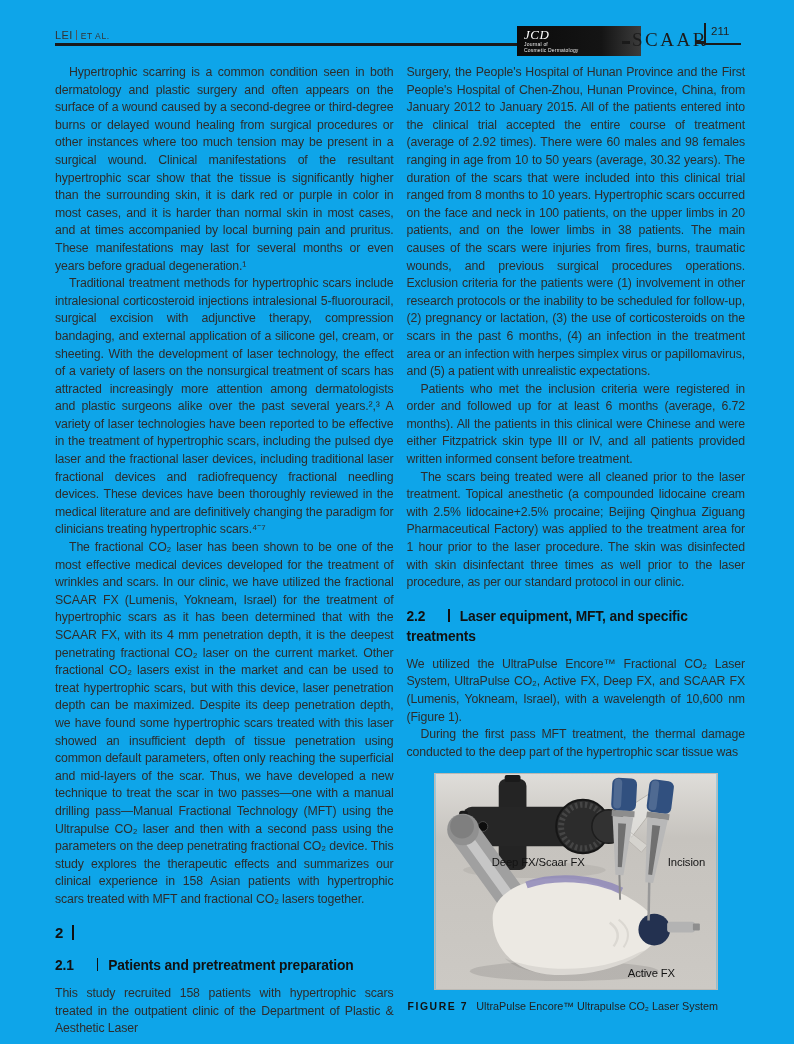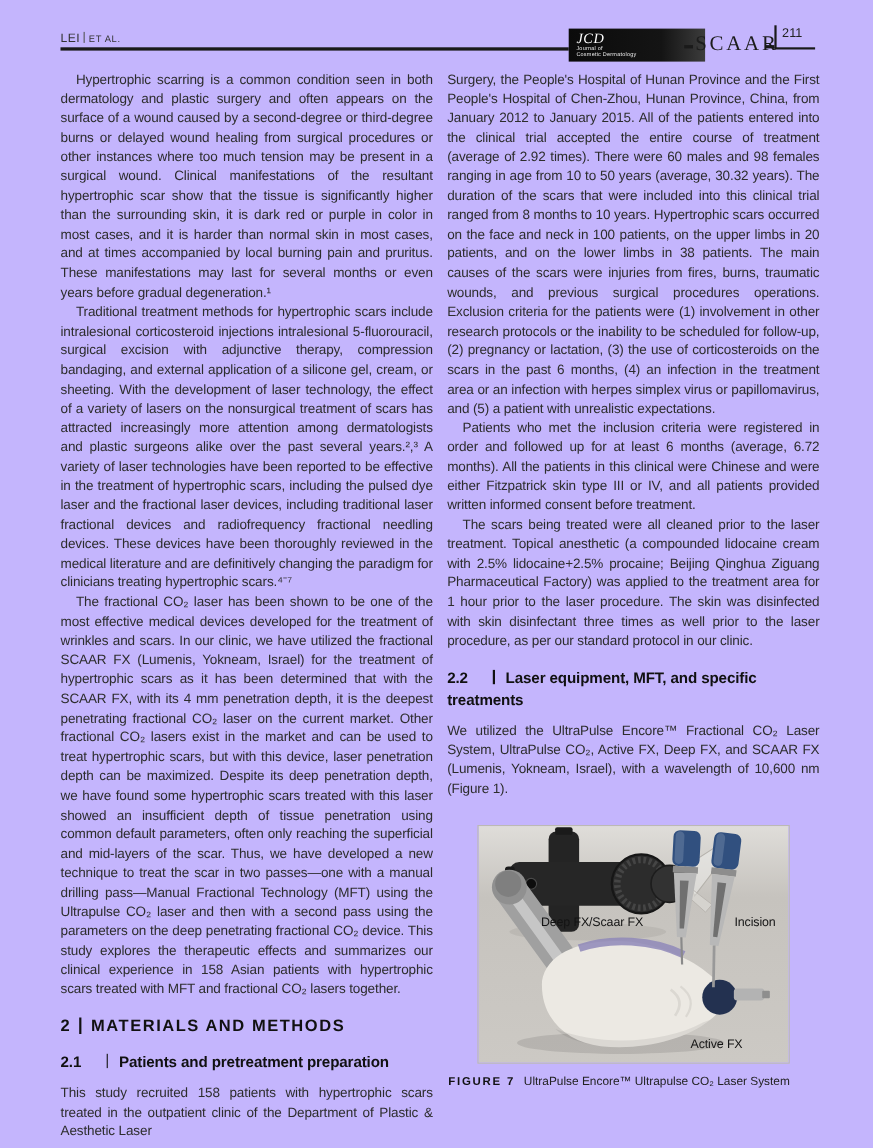--- a/index.html
+++ b/index.html
@@ -4,21 +4,21 @@
 <style>
   :root{
     --text:#2d2d2d; --heading:#111111; --rule:#1a1a1a;
     --logo_bg:#0e0e0e; --logo_text:#ffffff;
     --photo_bg:#c6c3be; --device_black:#242424; --device_white:#ece9e3;
     --metal:#a8a8a8; --pen_blue:#31507f; --label_text:#141414;
   }
   *{box-sizing:border-box; margin:0; padding:0;}
   html,body{background:#ffffff;}
   .page{
-    position:relative; width:794px; height:1044px; background:#c4b5fd;
+    position:relative; width:794px; height:1044px; background:#0ea5e9;
     font-family:"Liberation Sans", sans-serif; color:var(--text); overflow:hidden;
   }
   
   .running-head{position:absolute; left:55px; top:29px; font-size:11px; color:#333; letter-spacing:.4px;}
   .running-head .etal{font-size:8.5px; letter-spacing:.6px;}
   .running-head .rh-bar{display:inline-block; width:1px; height:10px; background:#555; margin:0 4px 0 3px; vertical-align:-1px;}
   .head-rule{position:absolute; left:55px; top:43px; width:462px; height:2.5px; background:var(--rule);}
   .jcd-box{
     position:absolute; left:517px; top:26px; width:124px; height:30px;
     background:linear-gradient(90deg, #0b0b0b 0%, #141414 68%, #3c3c3c 100%);
@@ -46,21 +46,21 @@
   }
   h2.section .sec-title{letter-spacing:1.4px;}
   .vbar{display:inline-block; width:1.5px; height:15px; background:var(--heading);}
   h3.subsection{
     text-align:left; font-size:13.8px; line-height:20px; color:var(--heading);
     margin:15px 0 9px; font-weight:bold;
   }
   h3.subsection .sec-num{margin-right:23px;}
   h3.subsection .vbar{height:13px; width:1.3px; margin-right:10px; vertical-align:-1px;}
   
-  .figure-wrap{position:relative; width:284px; margin:24px auto 0;}
+  .figure-wrap{position:relative; width:284px; margin:12px auto 0;}
   .figure-wrap svg{display:block; border:1px solid #bcb9b4;}
   .photo-label{position:absolute; font-size:11.3px; color:var(--label_text); white-space:nowrap;}
   .lbl-deep{left:58px; top:81px;}
   .lbl-incision{left:234px; top:81px;}
   .lbl-active{left:194px; top:192px;}
   .fig-caption{margin:9px 0 0 1px; font-size:10.8px; line-height:14px; color:#222; text-align:left; letter-spacing:0;}
   .fig-caption .cap-label{font-weight:bold; letter-spacing:1.6px; font-size:10.4px; margin-right:8px; color:#111;}
 </style>
 </head>
 <body>
@@ -87,40 +87,40 @@
   <div class="content">
 
     <div class="col">
       <p class="para indent">Hypertrophic scarring is a common condition seen in both dermatology and plastic surgery and often appears on the surface of a wound caused by a second-degree or third-degree burns or delayed wound healing from surgical procedures or other instances where too much tension may be present in a surgical wound. Clinical manifestations of the resultant hypertrophic scar show that the tissue is significantly higher than the surrounding skin, it is dark red or purple in color in most cases, and it is harder than normal skin in most cases, and at times accompanied by local burning pain and pruritus. These manifestations may last for several months or even years before gradual degeneration.¹</p>
       <p class="para indent">Traditional treatment methods for hypertrophic scars include intralesional corticosteroid injections intralesional 5-fluorouracil, surgical excision with adjunctive therapy, compression bandaging, and external application of a silicone gel, cream, or sheeting. With the development of laser technology, the effect of a variety of lasers on the nonsurgical treatment of scars has attracted increasingly more attention among dermatologists and plastic surgeons alike over the past several years.²,³ A variety of laser technologies have been reported to be effective in the treatment of hypertrophic scars, including the pulsed dye laser and the fractional laser devices, including traditional laser fractional devices and radiofrequency fractional needling devices. These devices have been thoroughly reviewed in the medical literature and are definitively changing the paradigm for clinicians treating hypertrophic scars.⁴⁻⁷</p>
       <p class="para indent">The fractional CO₂ laser has been shown to be one of the most effective medical devices developed for the treatment of wrinkles and scars. In our clinic, we have utilized the fractional SCAAR FX (Lumenis, Yokneam, Israel) for the treatment of hypertrophic scars as it has been determined that with the SCAAR FX, with its 4 mm penetration depth, it is the deepest penetrating fractional CO₂ laser on the current market. Other fractional CO₂ lasers exist in the market and can be used to treat hypertrophic scars, but with this device, laser penetration depth can be maximized. Despite its deep penetration depth, we have found some hypertrophic scars treated with this laser showed an insufficient depth of tissue penetration using common default parameters, often only reaching the superficial and mid-layers of the scar. Thus, we have developed a new technique to treat the scar in two passes—one with a manual drilling pass—Manual Fractional Technology (MFT) using the Ultrapulse CO₂ laser and then with a second pass using the parameters on the deep penetrating fractional CO₂ device. This study explores the therapeutic effects and summarizes our clinical experience in 158 Asian patients with hypertrophic scars treated with MFT and fractional CO₂ lasers together.</p>
 
       <h2 class="section">
         <span class="sec-num">2</span>
         <span class="vbar"></span>
-        <span class="sec-title">MATERIALS AND METHODS</span>
       </h2>
 
       <h3 class="subsection">
         <span class="sec-num">2.1</span><span class="vbar"></span><span class="sec-title">Patients and pretreatment preparation</span>
       </h3>
 
       <p class="para">This study recruited 158 patients with hypertrophic scars treated in the outpatient clinic of the Department of Plastic &amp; Aesthetic Laser</p>
     </div>
 
     <div class="col">
       <p class="para">Surgery, the People's Hospital of Hunan Province and the First People's Hospital of Chen-Zhou, Hunan Province, China, from January 2012 to January 2015. All of the patients entered into the clinical trial accepted the entire course of treatment (average of 2.92 times). There were 60 males and 98 females ranging in age from 10 to 50 years (average, 30.32 years). The duration of the scars that were included into this clinical trial ranged from 8 months to 10 years. Hypertrophic scars occurred on the face and neck in 100 patients, on the upper limbs in 20 patients, and on the lower limbs in 38 patients. The main causes of the scars were injuries from fires, burns, traumatic wounds, and previous surgical procedures operations. Exclusion criteria for the patients were (1) involvement in other research protocols or the inability to be scheduled for follow-up, (2) pregnancy or lactation, (3) the use of corticosteroids on the scars in the past 6 months, (4) an infection in the treatment area or an infection with herpes simplex virus or papillomavirus, and (5) a patient with unrealistic expectations.</p>
       <p class="para indent">Patients who met the inclusion criteria were registered in order and followed up for at least 6 months (average, 6.72 months). All the patients in this clinical were Chinese and were either Fitzpatrick skin type III or IV, and all patients provided written informed consent before treatment.</p>
       <p class="para indent">The scars being treated were all cleaned prior to the laser treatment. Topical anesthetic (a compounded lidocaine cream with 2.5% lidocaine+2.5% procaine; Beijing Qinghua Ziguang Pharmaceutical Factory) was applied to the treatment area for 1 hour prior to the laser procedure. The skin was disinfected with skin disinfectant three times as well prior to the laser procedure, as per our standard protocol in our clinic.</p>
 
       <h3 class="subsection">
         <span class="sec-num">2.2</span><span class="vbar"></span><span class="sec-title">Laser equipment, MFT, and specific treatments</span>
       </h3>
 
       <p class="para">We utilized the UltraPulse Encore™ Fractional CO₂ Laser System, UltraPulse CO₂, Active FX, Deep FX, and SCAAR FX (Lumenis, Yokneam, Israel), with a wavelength of 10,600 nm (Figure 1).</p>
+      <p class="para indent">During the first pass MFT treatment, the thermal damage conducted to the deep part of the hypertrophic scar tissue was</p>
 
       <div class="figure-wrap">
         <svg width="284" height="217" viewBox="0 0 284 217" aria-hidden="true">
           <defs>
             <linearGradient id="bgGrad" x1="0" y1="0" x2="0" y2="1">
               <stop offset="0" stop-color="#dfddd9"></stop>
               <stop offset="0.3" stop-color="#c6c3be"></stop>
               <stop offset="1" stop-color="#ccc9c4"></stop>
             </linearGradient>
           </defs>

